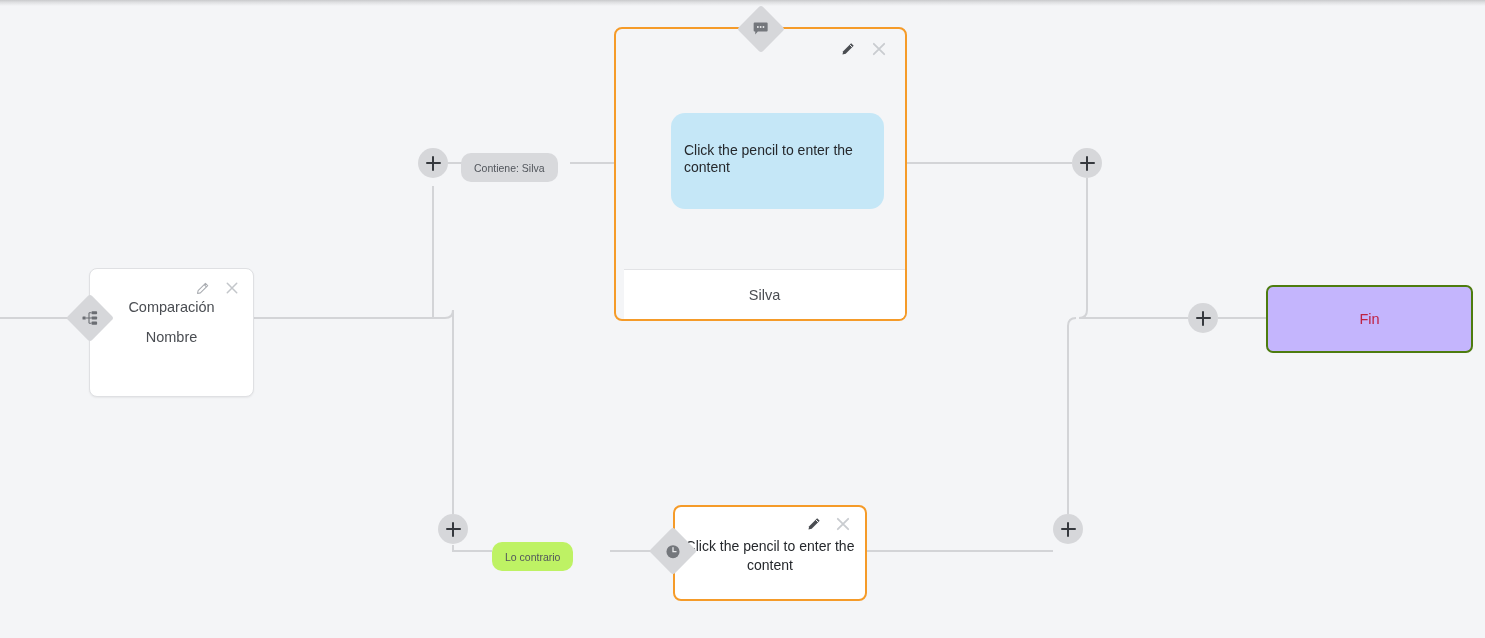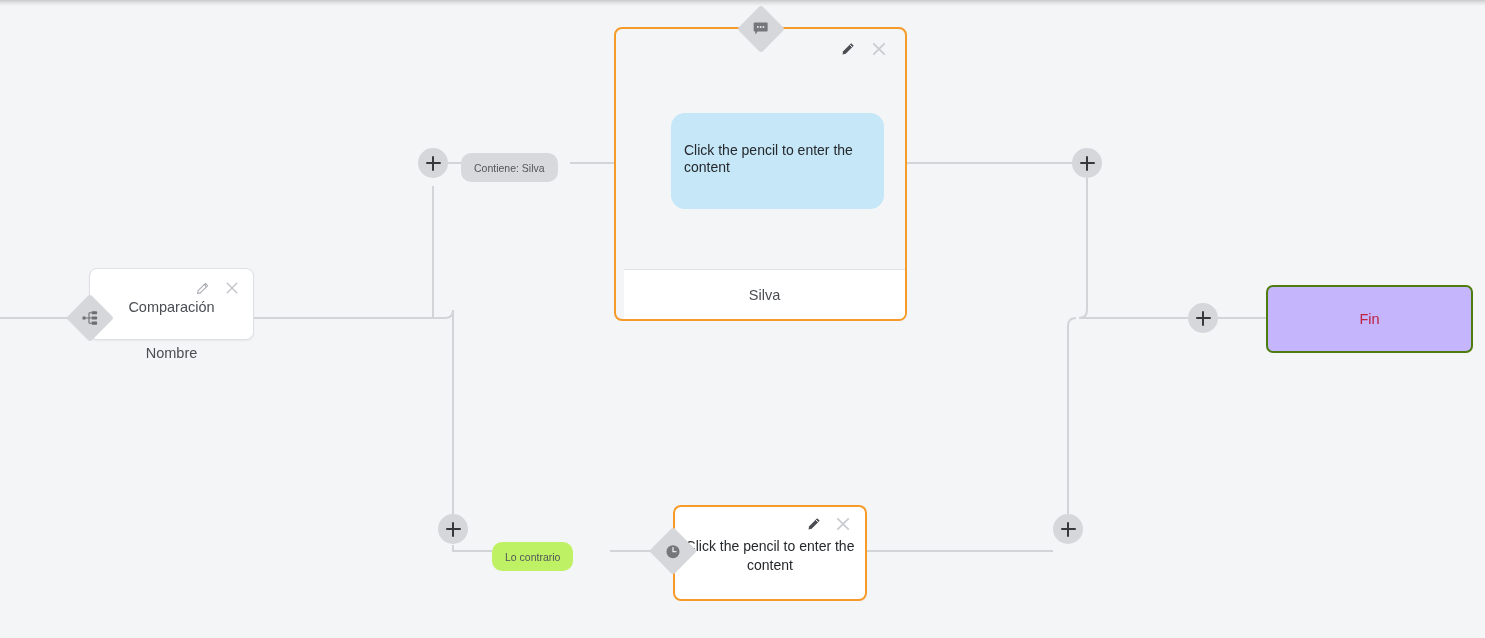--- a/index.html
+++ b/index.html
@@ -53,42 +53,42 @@
     display: flex;
     align-items: center;
     justify-content: center;
     line-height: 0;
   }
 
   
   .comparison-card {
     position: absolute;
     left: 89px; top: 268px;
-    width: 165px; height: 72px;
+    width: 165px; height: 129px;
     background: #ffffff;
     border: 1px solid #dfe0e3;
     border-radius: 8px;
     box-shadow: 0 1px 2px rgba(0,0,0,.06);
     z-index: 5;
   }
   .comparison-card .card-actions {
     position: absolute;
     right: 14px; top: 12px;
     display: flex;
     align-items: center;
     gap: 16px;
   }
   .comparison-card .ctext {
     position: absolute;
     left: 0; right: 0; top: 30px;
     text-align: center;
     color: #4a4d52;
     font-size: 14.5px;
   }
-  .comparison-card .ctext .l2 { margin-top: 30px; }
+  .comparison-card .ctext .l2 { margin-top: 14px; }
 
   
   .msg-card {
     position: absolute;
     left: 614px; top: 27px;
     width: 293px; height: 294px;
     border: 2px solid #f59b29;
     border-radius: 8px;
     background: #f4f5f7;
     z-index: 5;

